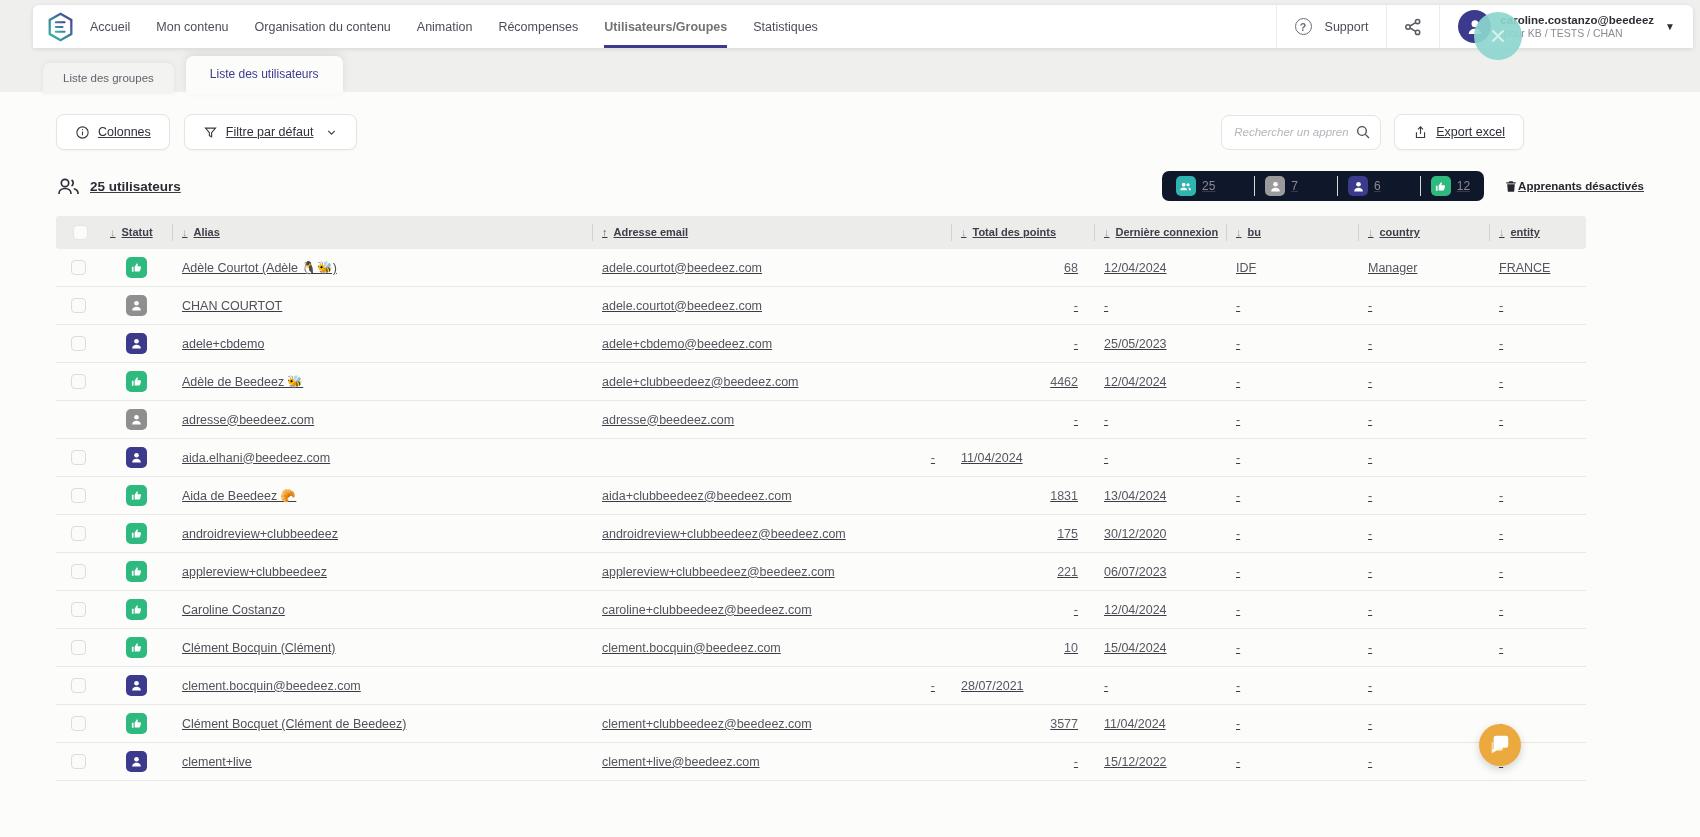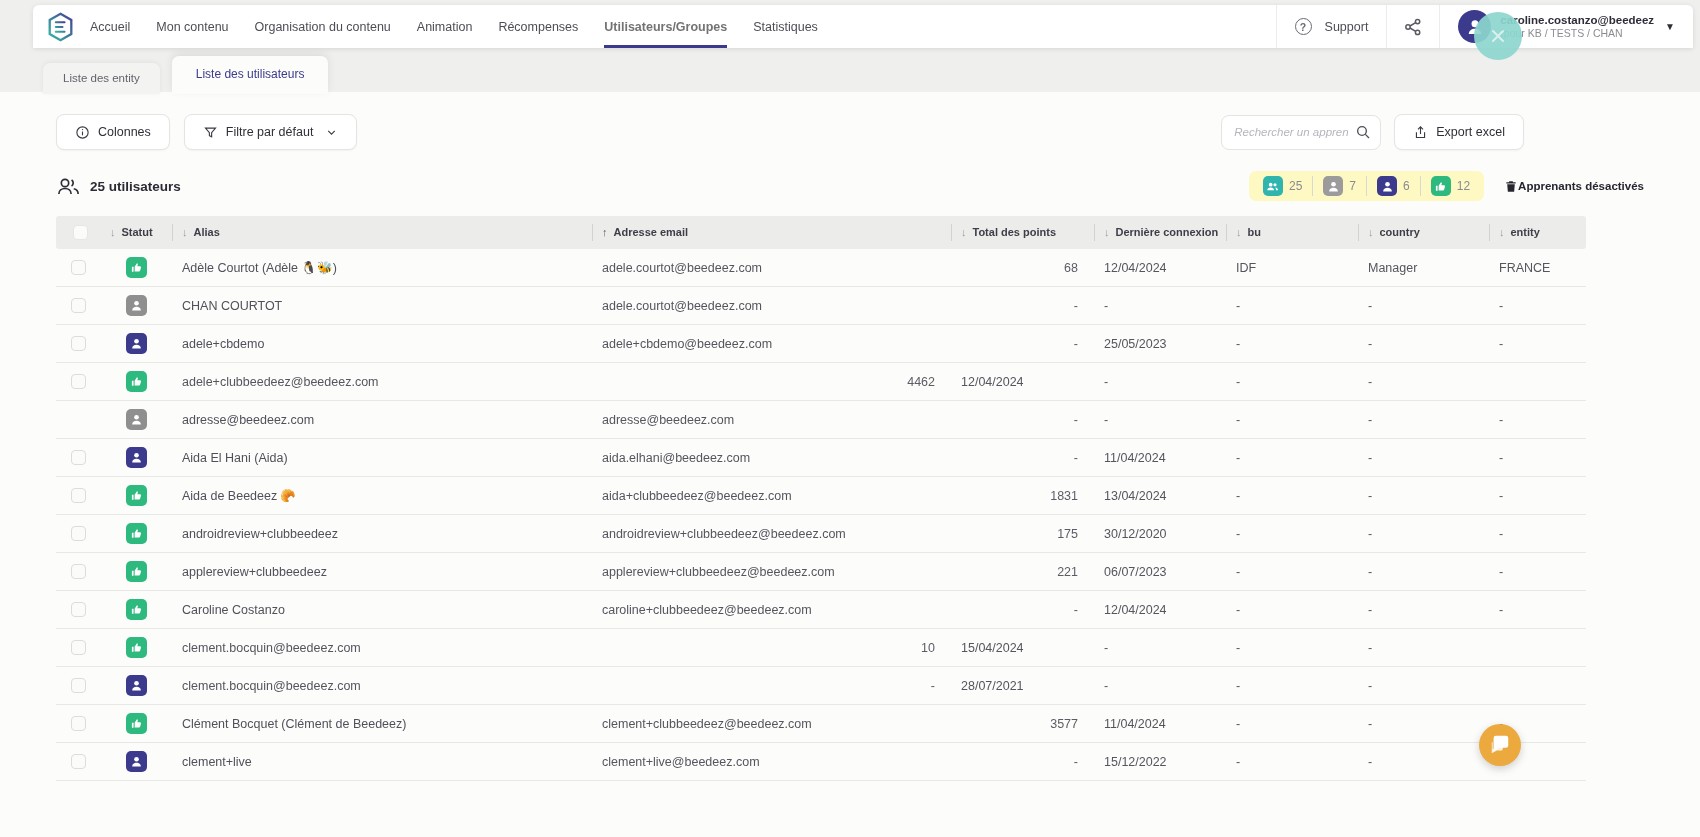--- a/index.html
+++ b/index.html
@@ -57,21 +57,21 @@
     background:#f3f3f1; color:#63636d; font-size: 11.5px; padding: 9px 20px 10px;
     box-shadow: 0 -1px 5px rgba(0,0,0,.06);
   }
   .tab.active {
     background:#fcfcfb; color:#3b3a8c; font-size: 12px; padding: 11px 24px 13px;
     box-shadow: 0 -3px 8px rgba(0,0,0,.08); position: relative; z-index: 2;
   }
   
   main {
     position:absolute; top: 92px; left:0; right:0; bottom:0;
-    background:#fcfcfb; padding: 0 56px;
+    background:#fcfcfb; padding: 0 56px; text-decoration: underline;
   }
   .toolbar { margin-top: 22px; display:flex; align-items:center; }
   .btn {
     height: 36px; background:#fff; border:1px solid #e4e4e2; border-radius: 8px;
     display:inline-flex; align-items:center; gap: 8px; padding: 0 18px;
     font-size: 12.5px; color:#2f2f3a; font-weight: 500; cursor:pointer;
     box-shadow: 0 1px 2px rgba(0,0,0,.04); white-space: nowrap;
   }
   .btn svg { width: 15px; height: 15px; }
   .btn .chev { width: 13px; height: 13px; margin-left: 4px; }
@@ -85,21 +85,21 @@
   }
   .searchbox input::placeholder { color:#b5b5bd; }
   .searchbox .mag { position:absolute; right: 10px; top: 9px; width: 16px; height: 16px; cursor: pointer; }
   
   .countrow { margin-top: 21px; display:flex; align-items:center; }
   .count-left { display:flex; align-items:center; gap: 9px; }
   .count-left svg { width: 25px; height: 21px; }
   .count-label { font-size: 13.5px; font-weight: bold; color:#2b2b35; }
   .count-right { margin-left:auto; display:flex; align-items:center; gap: 20px; }
   .badge-group {
-    background:#fef9c3; border-radius: 7px; padding: 5px 4px; display:flex; align-items:center;
+    background:#0f172a; border-radius: 7px; padding: 5px 4px; display:flex; align-items:center;gap:29px;
   }
   .badge-seg { display:flex; align-items:center; gap: 6px; padding: 0 10px; border-left: 1px solid #d8d8d6; cursor: pointer; }
   .badge-seg:first-child { border-left: none; }
   .badge-ic {
     width: 20px; height: 20px; border-radius: 5px; display:flex; align-items:center; justify-content:center;
   }
   .badge-ic svg { width: 13px; height: 13px; }
   .badge-num { font-size: 12px; color:#8a8a92; }
   .trash-label { display:flex; align-items:center; font-size: 11.5px; font-weight: 600; color:#26262e; cursor: pointer; }
   .trash-label svg { width: 14px; height: 15px; }
@@ -200,21 +200,21 @@
         </div>
         <div class="profile-text">
           <div class="profile-email">caroline.costanzo@beedeez</div>
           <div class="profile-scope">(pour KB / TESTS / CHAN</div>
         </div>
         <span class="caret">▼</span>
       </div>
     </div>
   </header>
   <div class="tabs">
-    <div class="tab inactive">Liste des entity</div>
+    <div class="tab inactive">Liste des groupes</div>
     <div class="tab active">Liste des utilisateurs</div>
   </div>
 </div>
 
 <main>
   <div class="toolbar">
     <div class="toolbar-left">
       <button class="btn">
         <svg viewBox="0 0 24 24" fill="none" stroke="#3a3a44" stroke-width="1.8">
           <circle cx="12" cy="12" r="9"></circle>
@@ -413,20 +413,21 @@
           <div class="cell chk">
             <span class="checkbox"></span>
           </div>
           <div class="cell stat">
             <span class="status-ic" style="background: rgb(46, 185, 126);">
               <svg viewBox="0 0 24 24" fill="#fff">
                 <path d="M3.5 10.5h3.1V20H3.5zM8.6 19.6v-8.8L12.8 4c1 .1 1.7.9 1.7 1.9l-.1.5-.8 3.3h4.7c1.1 0 2 .9 2 2l-.1.6-1.6 5.9a2 2 0 0 1-1.9 1.4z"></path>
               </svg>
             </span>
           </div>
+          <div class="cell alias">Adèle de Beedeez 🐝</div>
           <div class="cell email">adele+clubbeedeez@beedeez.com</div>
           <div class="cell pts">4462</div>
           <div class="cell date">12/04/2024</div>
           <div class="cell bu">-</div>
           <div class="cell country">-</div>
           <div class="cell entity">-</div>
         </div>
         <div class="trow">
           <div class="cell chk"></div>
           <div class="cell stat">
@@ -450,21 +451,20 @@
             <span class="checkbox"></span>
           </div>
           <div class="cell stat">
             <span class="status-ic" style="background: rgb(59, 58, 140);">
               <svg viewBox="0 0 24 24" fill="#fff">
                 <circle cx="12" cy="7.8" r="4.3"></circle>
                 <path d="M4 21c0-4.4 3.6-6.8 8-6.8s8 2.4 8 6.8z"></path>
               </svg>
             </span>
           </div>
-          <div class="cell alias">Aida El Hani (Aida)</div>
           <div class="cell email">aida.elhani@beedeez.com</div>
           <div class="cell pts">-</div>
           <div class="cell date">11/04/2024</div>
           <div class="cell bu">-</div>
           <div class="cell country">-</div>
           <div class="cell entity">-</div>
         </div>
         <div class="trow">
           <div class="cell chk">
             <span class="checkbox"></span>
@@ -545,20 +545,21 @@
           <div class="cell chk">
             <span class="checkbox"></span>
           </div>
           <div class="cell stat">
             <span class="status-ic" style="background: rgb(46, 185, 126);">
               <svg viewBox="0 0 24 24" fill="#fff">
                 <path d="M3.5 10.5h3.1V20H3.5zM8.6 19.6v-8.8L12.8 4c1 .1 1.7.9 1.7 1.9l-.1.5-.8 3.3h4.7c1.1 0 2 .9 2 2l-.1.6-1.6 5.9a2 2 0 0 1-1.9 1.4z"></path>
               </svg>
             </span>
           </div>
+          <div class="cell alias">Clément Bocquin (Clément)</div>
           <div class="cell email">clement.bocquin@beedeez.com</div>
           <div class="cell pts">10</div>
           <div class="cell date">15/04/2024</div>
           <div class="cell bu">-</div>
           <div class="cell country">-</div>
           <div class="cell entity">-</div>
         </div>
         <div class="trow">
           <div class="cell chk">
             <span class="checkbox"></span>

